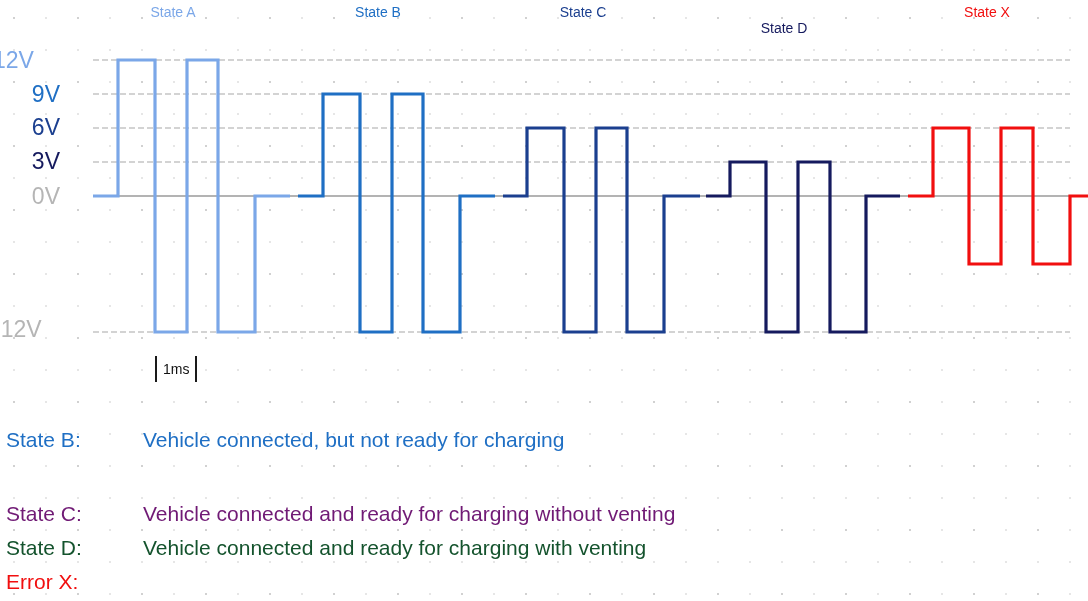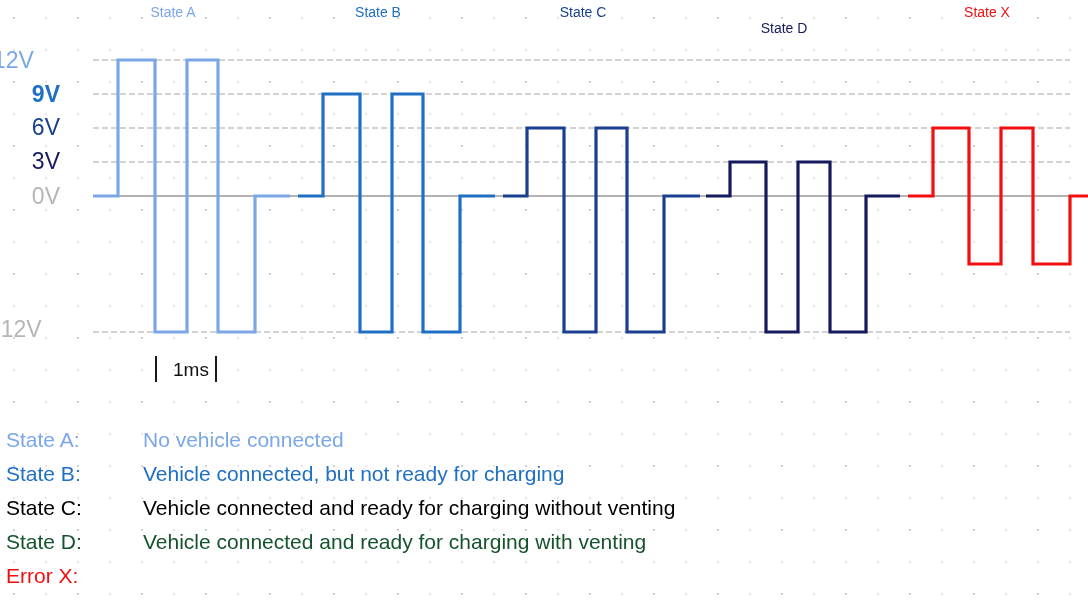--- a/index.html
+++ b/index.html
@@ -86,25 +86,24 @@
     height: 34px;
     display: flex;
     align-items: center;
   }
   #ms-marker .tick {
     width: 2px;
     height: 26px;
     background: #1a1a1a;
   }
   #ms-marker .ms-label {
-    font-size: 19px;
+    font-size: 14px;
     color: #111111;
     padding: 0 6px;
     line-height: 1;
-    margin-left: 10px;
   }
 </style>
 </head>
 <body>
 
 <div id="dot-grid"></div>
 
 <div id="chart">
   <svg id="chart-svg" width="1088" height="601">
       <line x1="93" x2="1070" y1="60" y2="60" stroke="#a8a8a8" stroke-width="1.1" stroke-dasharray="6 3"></line>
@@ -123,43 +122,39 @@
 
 <div id="headers-layer">
     <div class="state-header" style="left: 173px; color: rgb(123, 167, 232);">State A</div>
     <div class="state-header" style="left: 378px; color: rgb(31, 111, 196);">State B</div>
     <div class="state-header" style="left: 583px; color: rgb(27, 63, 143);">State C</div>
     <div class="state-header" style="left: 784px; color: rgb(21, 26, 94); margin-top: 16px;">State D</div>
     <div class="state-header" style="left: 987px; color: rgb(241, 15, 15);">State X</div>
   </div>
 <div id="ylabels-layer">
     <div class="ylabel clipped" style="top: 60px; color: rgb(123, 167, 232);">12V</div>
-    <div class="ylabel" style="top: 94px; color: rgb(31, 111, 196); font-weight: bold;">9V</div>
+    <div class="ylabel" style="top: 94px; color: rgb(31, 111, 196);">9V</div>
     <div class="ylabel" style="top: 127px; color: rgb(27, 63, 143);">6V</div>
     <div class="ylabel" style="top: 161px; color: rgb(21, 26, 94);">3V</div>
     <div class="ylabel" style="top: 196px; color: rgb(181, 181, 181);">0V</div>
     <div class="ylabel clipped" style="top: 329px; color: rgb(181, 181, 181);">-12V</div>
   </div>
 
 <div id="ms-marker" style="left: 155px; width: 64px;">
   <span class="tick"></span>
   <span class="ms-label">1ms</span>
   <span class="tick"></span>
 </div>
 
 <div id="legend">
-    <div class="legend-row" style="color: rgb(123, 167, 232);">
-      <span class="legend-key">State A:</span>
-      <span class="legend-desc">No vehicle connected</span>
-    </div>
     <div class="legend-row" style="color: rgb(31, 111, 196);">
       <span class="legend-key">State B:</span>
       <span class="legend-desc">Vehicle connected, but not ready for charging</span>
     </div>
-    <div class="legend-row" style="color: #000000;">
+    <div class="legend-row" style="color: #701a75; margin-top: 40px;">
       <span class="legend-key">State C:</span>
       <span class="legend-desc">Vehicle connected and ready for charging without venting</span>
     </div>
     <div class="legend-row" style="color: #14532d;">
       <span class="legend-key">State D:</span>
       <span class="legend-desc">Vehicle connected and ready for charging with venting</span>
     </div>
     <div class="legend-row" style="color: rgb(241, 15, 15);">
       <span class="legend-key">Error X:</span>
     </div>

